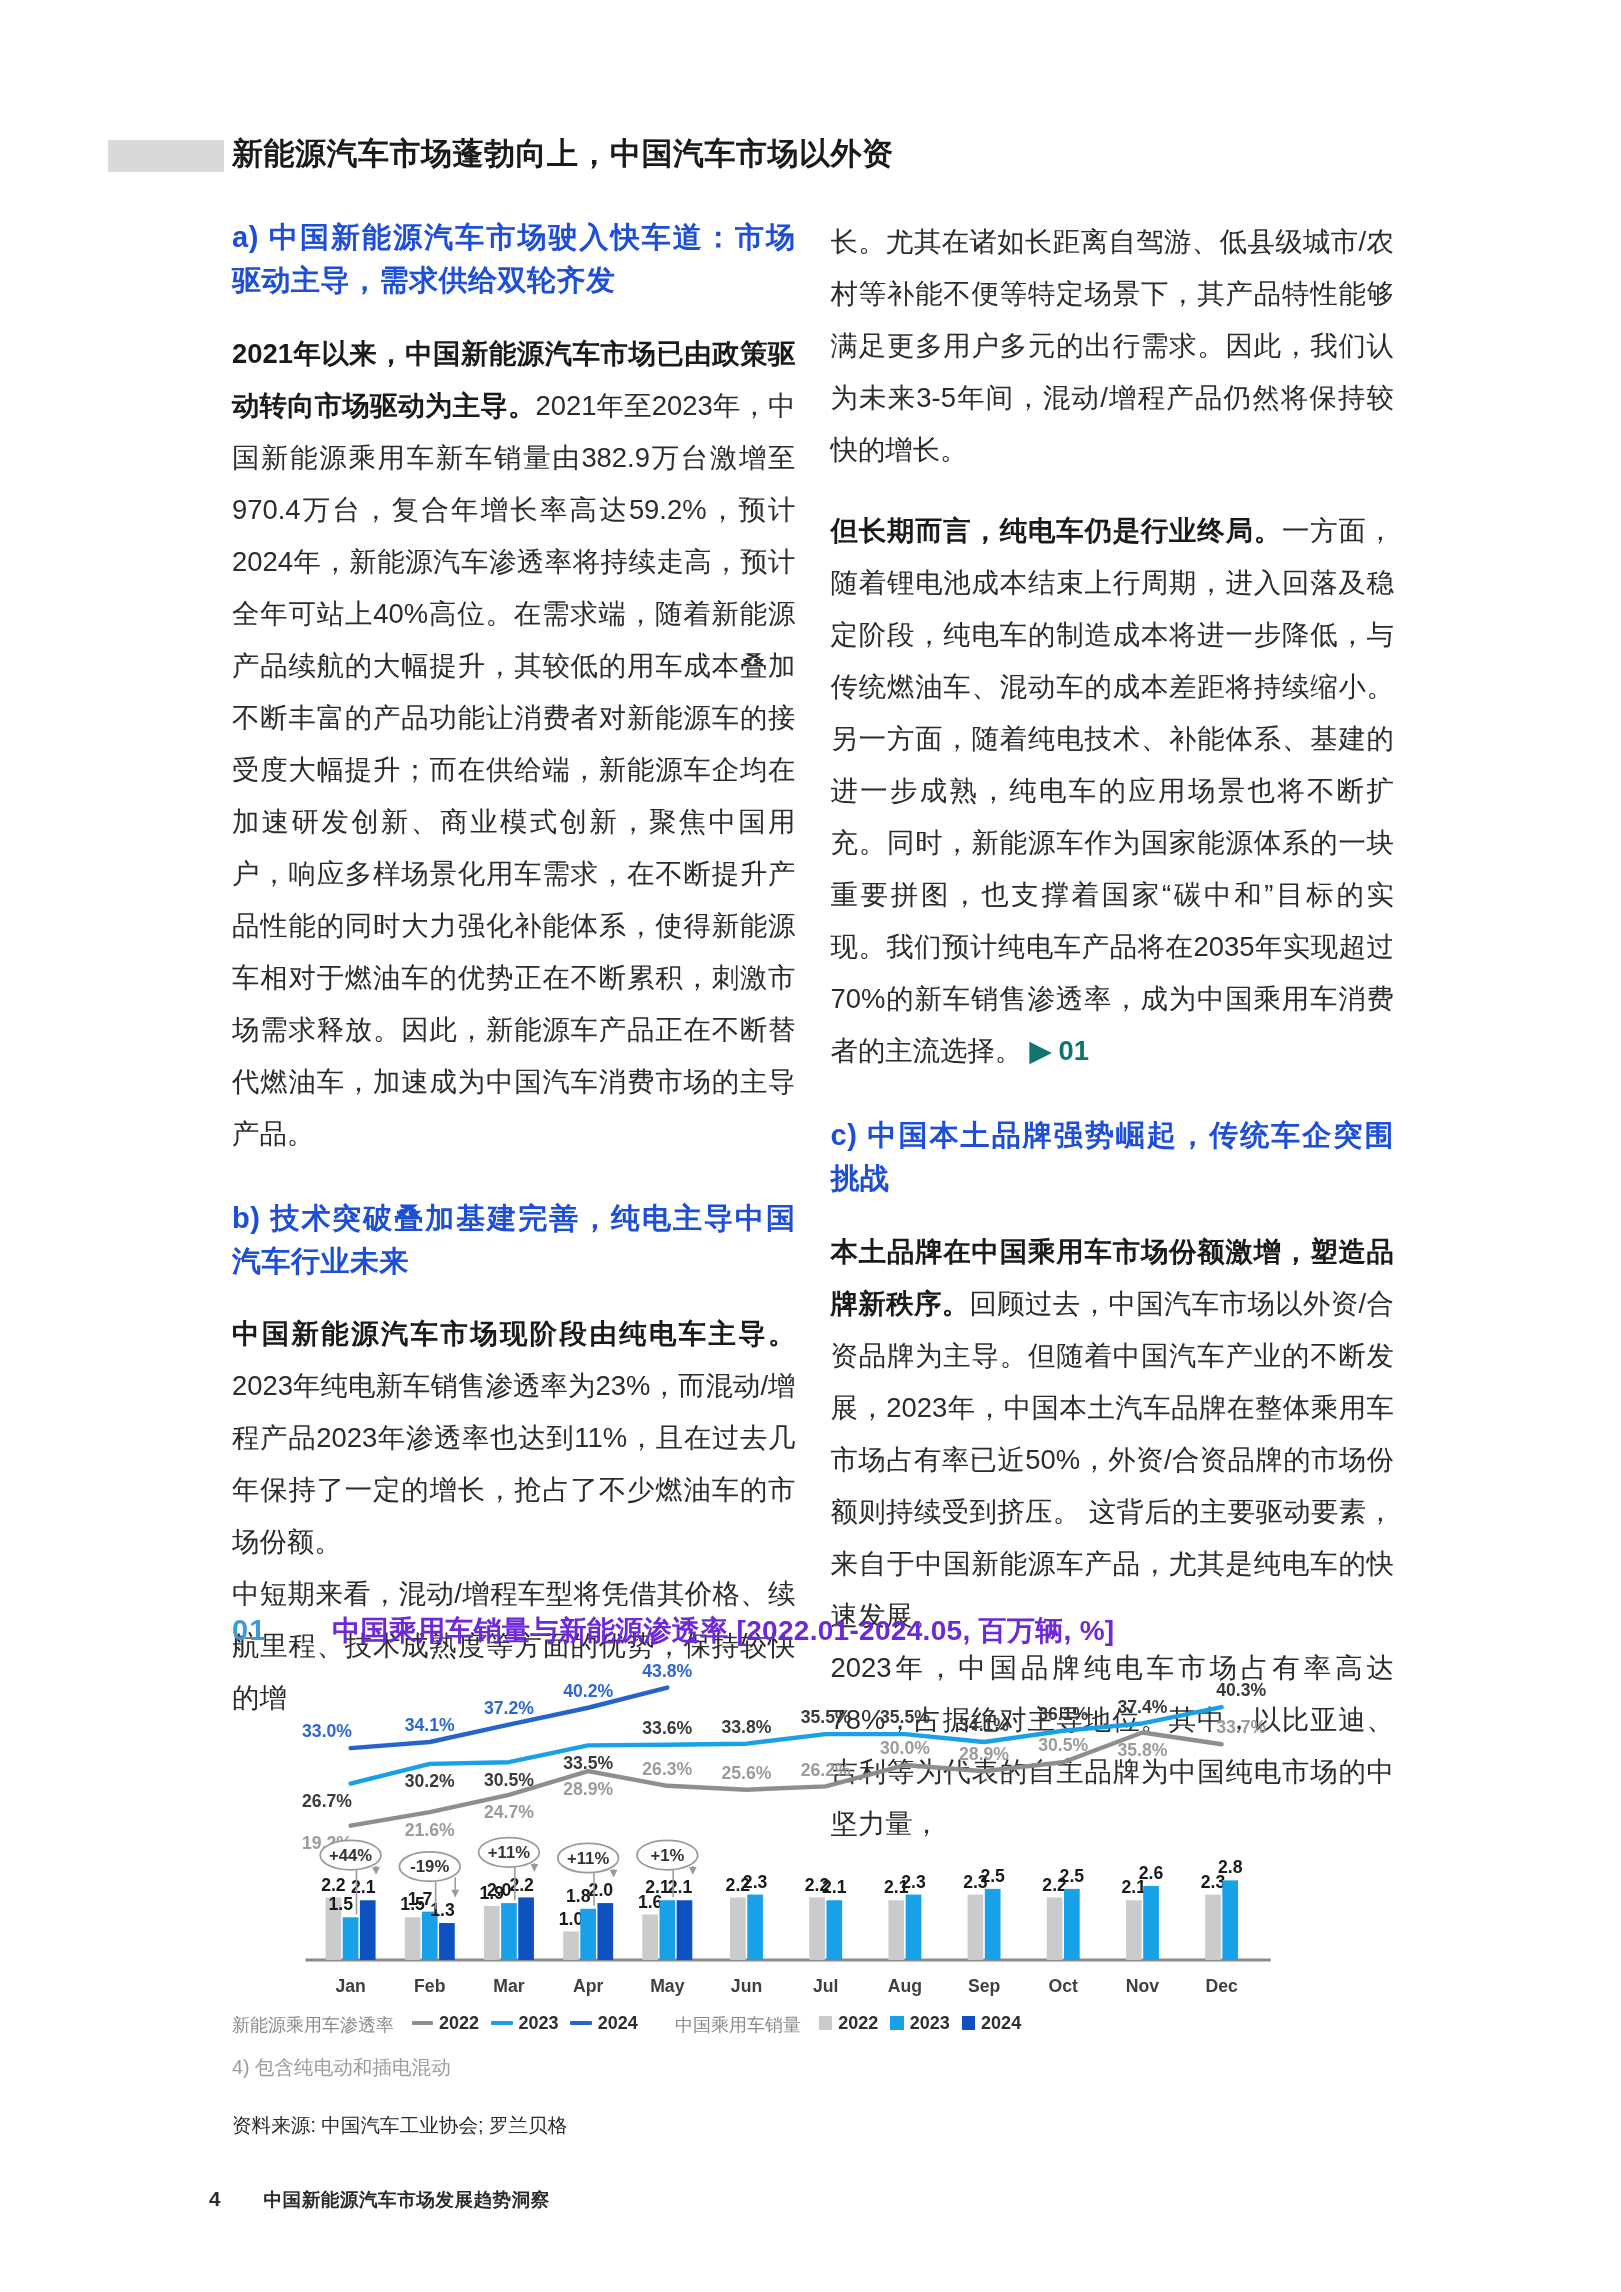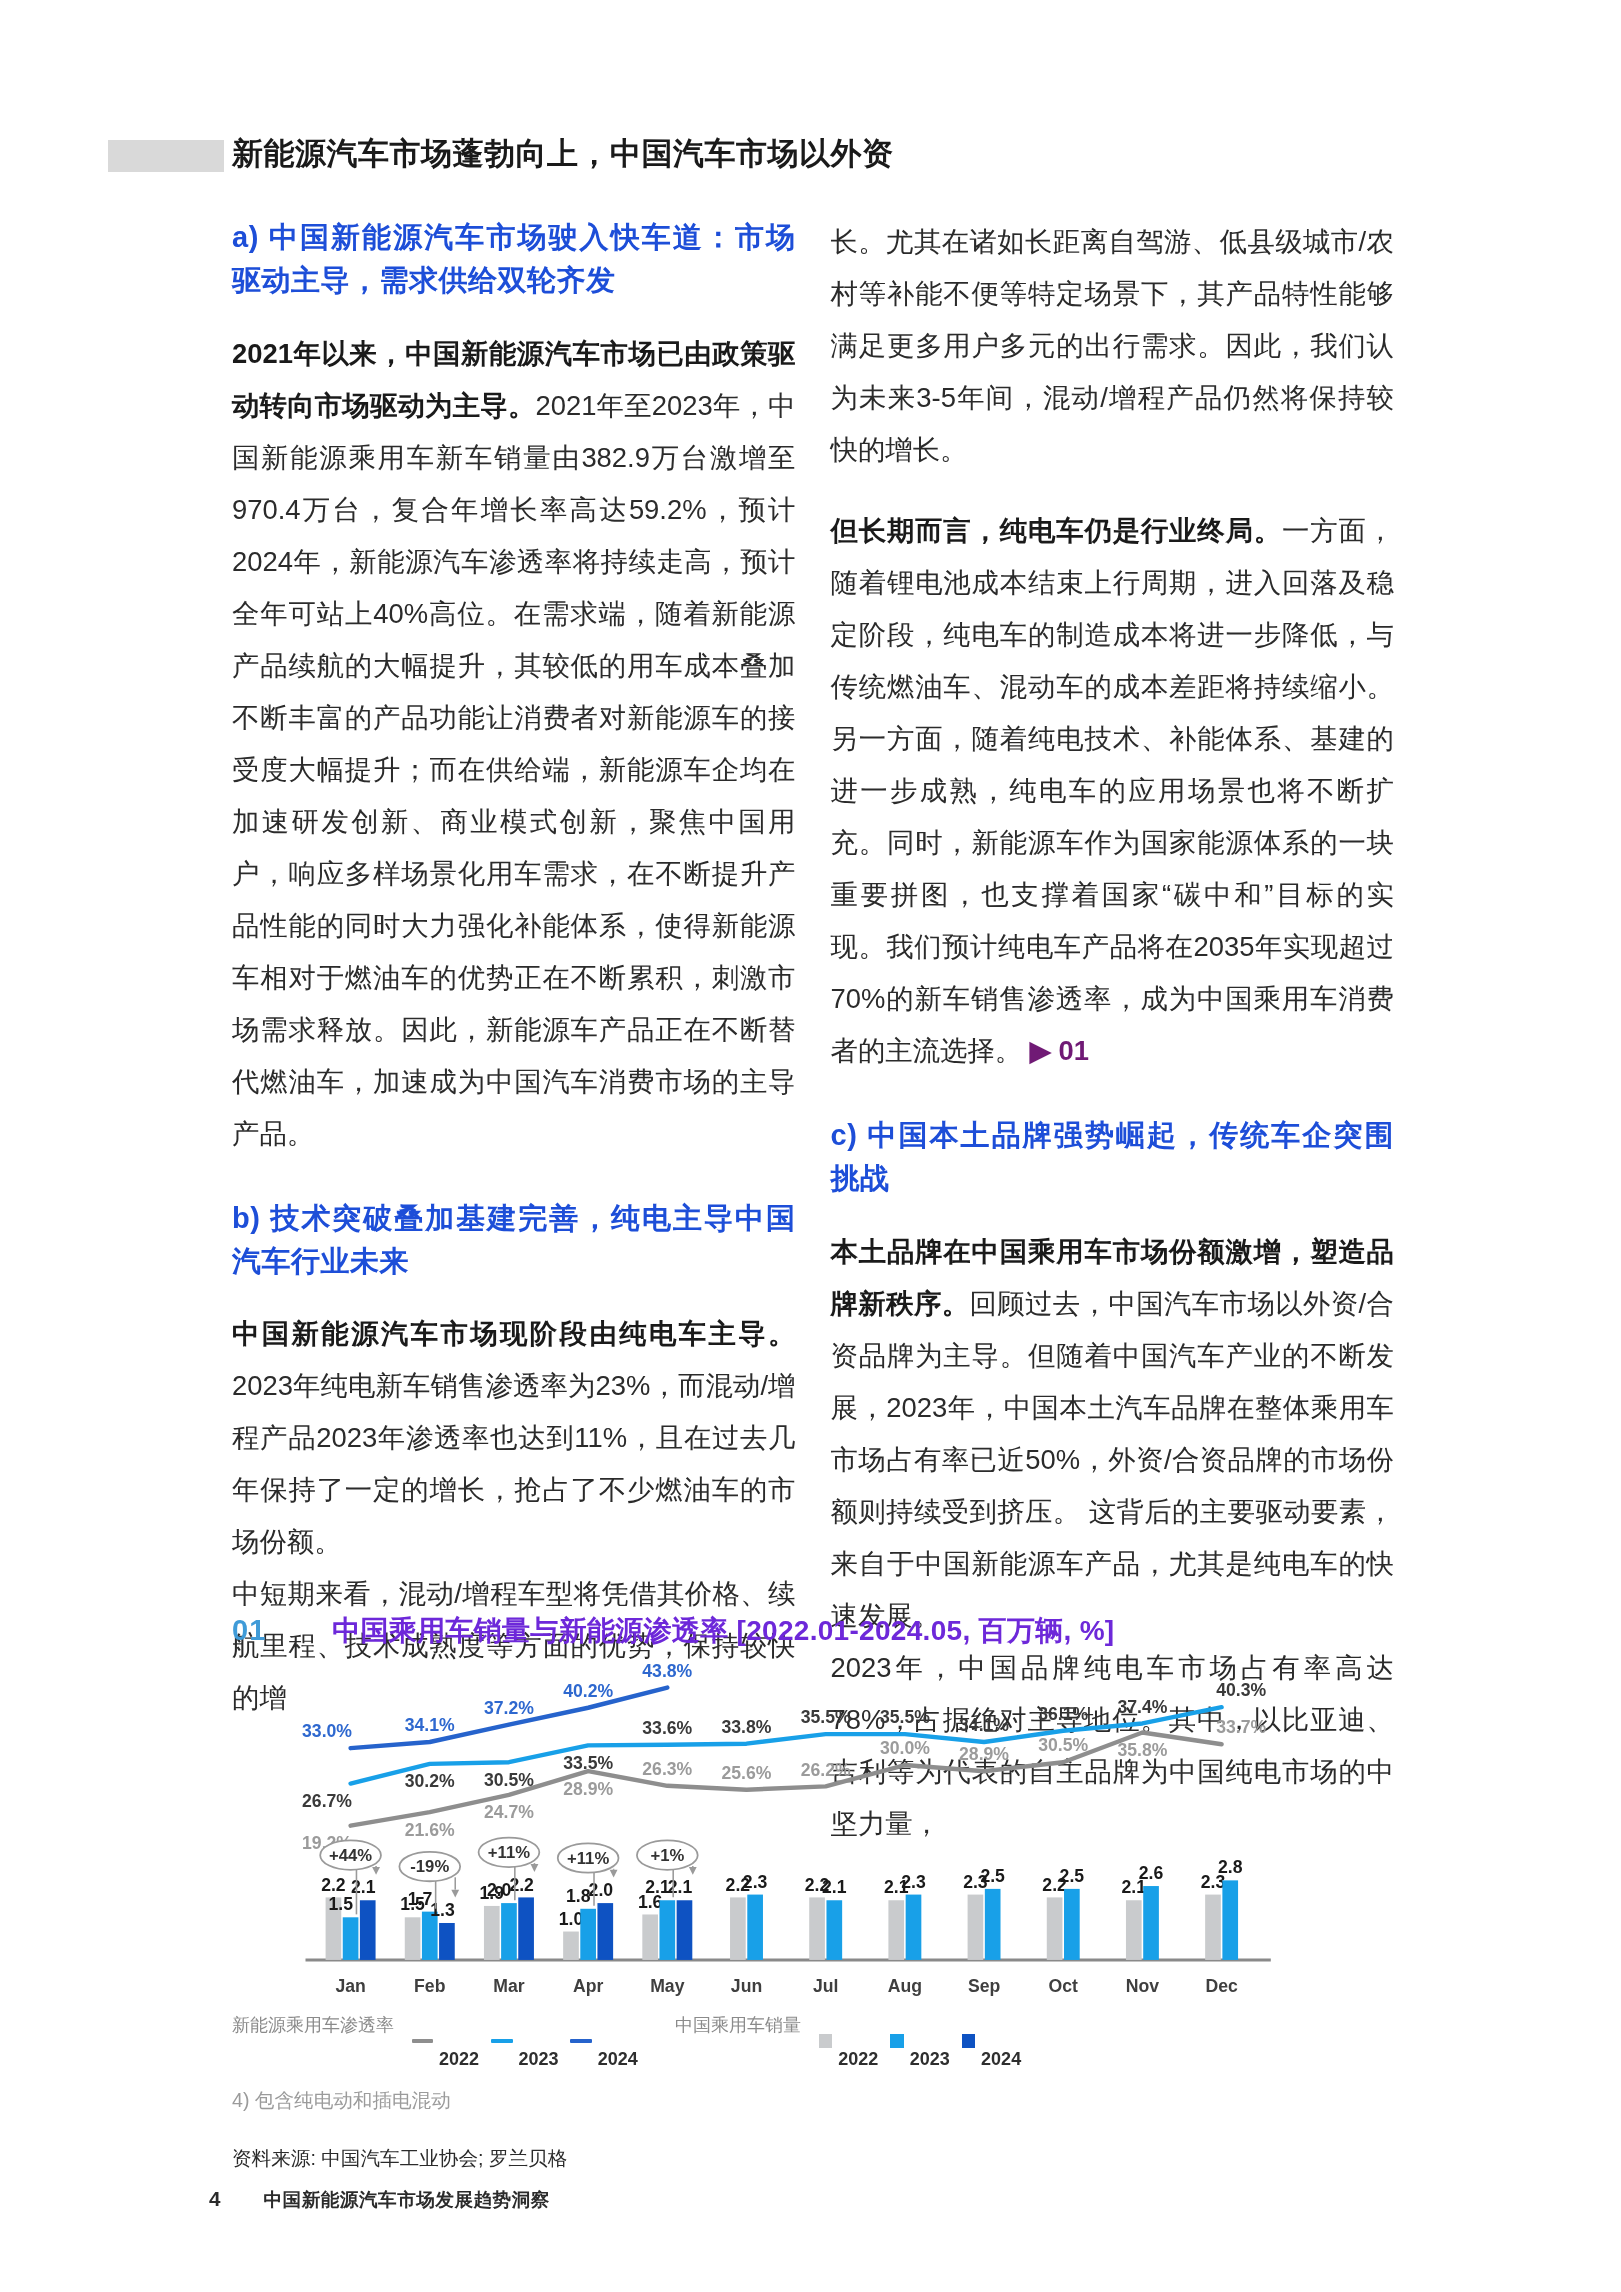--- a/index.html
+++ b/index.html
@@ -16,35 +16,35 @@
     font-weight:bold;color:#1a1a1a;letter-spacing:0.5px;}
 
   
   .columns{position:absolute;left:232px;top:216px;width:1162px;display:flex;gap:35px;}
   .col{width:564px;font-size:27.4px;line-height:52px;text-align:justify;color:#2b2b2b;}
   .col p{margin:0 0 29px 0;}
   .col p.mb0{margin-bottom:0;}
   h2.sec{font-size:29px;line-height:43px;color:#1d4ed8;margin:37px 0 25.5px 0;font-weight:bold;letter-spacing:0.5px;}
   h2.sec.first{margin-top:0;}
   .lead{font-weight:bold;color:#1a1a1a;}
-  .ref{color:#701a75;font-weight:bold;white-space:nowrap;}
+  .ref{color:#0f766e;font-weight:bold;white-space:nowrap;}
 
   
   .chart-block{position:absolute;left:232px;top:1612px;width:1117px;}
   .chart-head{display:flex;align-items:baseline;gap:66px;text-align:center;}
   .chart-num{color:#3f9bd8;font-weight:bold;font-size:29px;letter-spacing:1px;}
   .chart-title{font-size:28px;font-weight:bold;color:#6d28d9;margin:0;letter-spacing:0.3px;}
   #chart-svg{display:block;margin-top:7.8px;font-family:"Liberation Sans",sans-serif;}
 
   .legend{display:flex;align-items:flex-start;font-size:18px;color:#8b8b8b;margin-top:2px;flex-wrap:nowrap;}
   .legend .lbl{margin-right:17.6px;}
   .legend .grp{display:flex;align-items:center;margin-right:11.8px;}
   .legend .lsw{display:inline-block;width:21.6px;height:3.9px;border-radius:1px;margin-right:5.9px;}
   .legend .bsw{display:inline-block;width:13.7px;height:13.7px;margin-right:5.9px;}
-  .legend .yr{color:#2e2e2e;font-weight:bold;margin-top:36px;}
+  .legend .yr{color:#2e2e2e;font-weight:bold;}
   .legend .gap{width:25.5px;}
 
   .footnote{color:#9b9b9b;font-size:19.6px;margin-top:17.6px;}
   .source{color:#2b2b2b;font-size:19.6px;margin-top:31px;}
 
   footer.pagefoot{position:absolute;left:209px;top:2187px;display:flex;align-items:baseline;gap:43px;color:#2b2b2b;}
   .pagenum{font-weight:bold;font-size:20.6px;}
   .doctitle{font-size:18.6px;font-weight:bold;letter-spacing:0.5px;}
 </style>
 </head>

